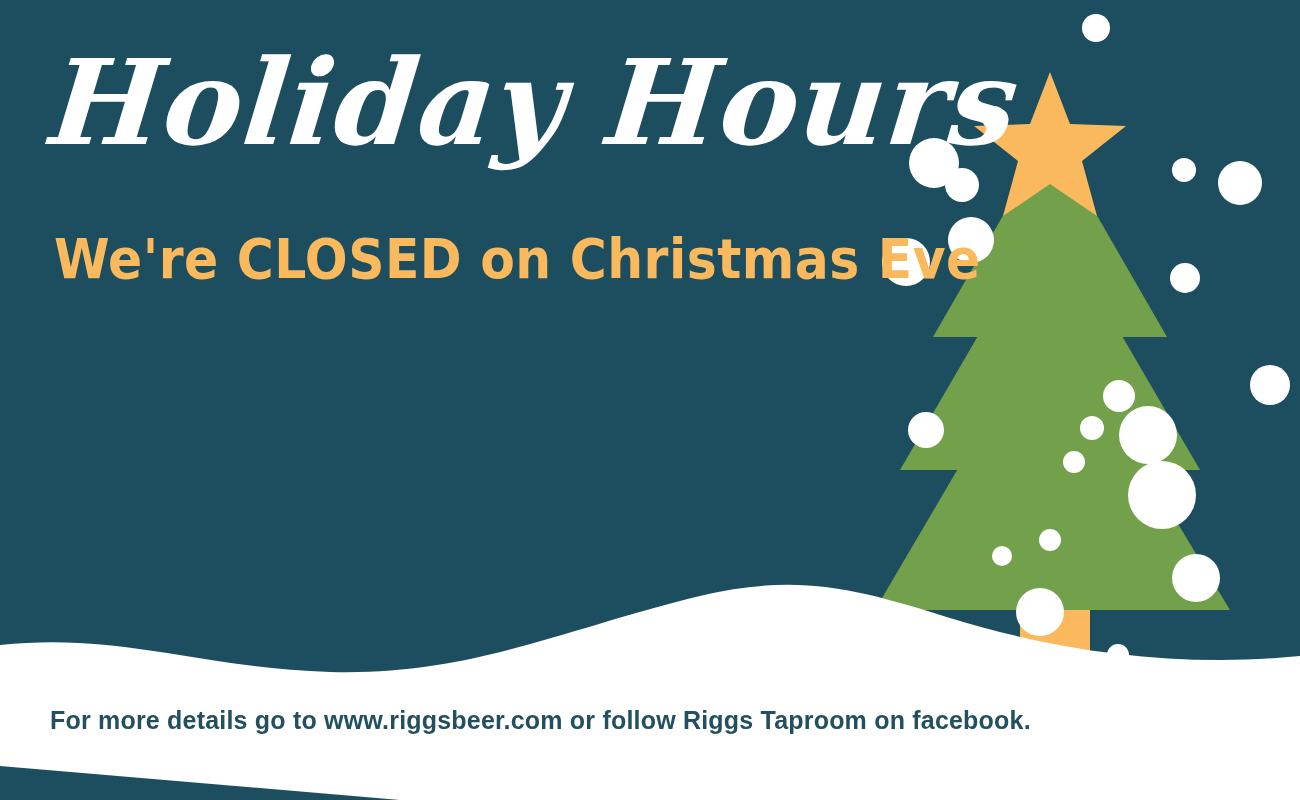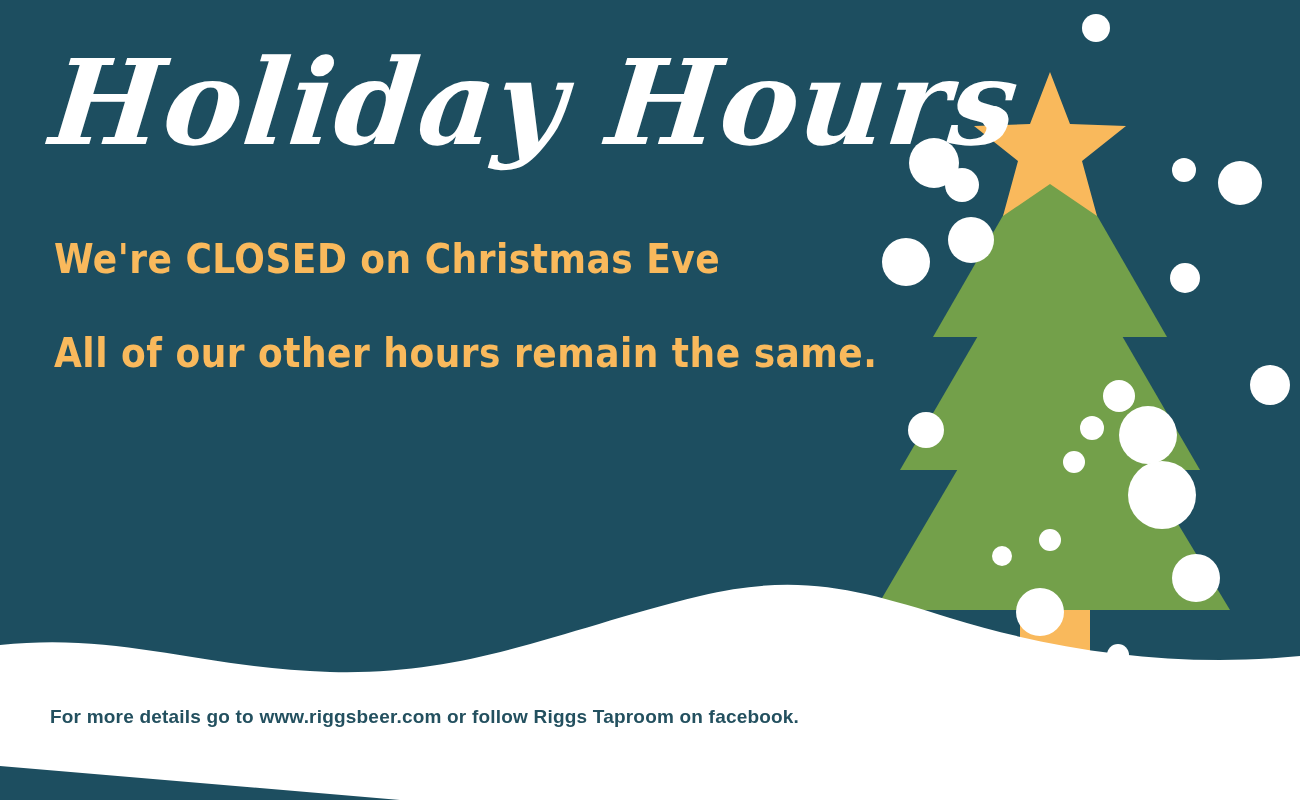--- a/index.html
+++ b/index.html
@@ -87,38 +87,38 @@
 
   
   .body-copy {
     position: absolute;
     left: 54px;
     top: 228px;
     width: 1040px;
     color: #f9b95c;
     font-family: "DejaVu Sans Condensed", "Liberation Sans Narrow", "Liberation Sans", sans-serif;
     font-weight: 700;
-    font-size: 40px;
+    font-size: 56px;
     line-height: 62px;
     letter-spacing: 0.5px;
     white-space: nowrap;
   }
   .copy-block { margin-bottom: 32px; }
   .copy-block:last-child { margin-bottom: 0; }
   .copy-line { display: block; }
 
   
   .footer-note {
     position: absolute;
     left: 50px;
     top: 706px;
     color: #23505f;
     font-family: "Liberation Sans", sans-serif;
     font-weight: 700;
-    font-size: 19px;
+    font-size: 25px;
     letter-spacing: 0.2px;
     white-space: nowrap;
   }
 </style>
 </head>
 <body>
 
 <div id="poster">
 
   <div class="night-sky"></div>
@@ -175,20 +175,17 @@
   </div>
 
   <div class="headline">Holiday Hours</div>
 
   <div class="body-copy">
     <div class="copy-block">
       <span class="copy-line">We're CLOSED on Christmas Eve</span>
     </div>
     <div class="copy-block">
     </div>
-    <div class="copy-block">
-      <span class="copy-line">All of our other hours remain the same.</span>
-    </div>
   </div>
 
   <div class="footer-note">For more details go to www.riggsbeer.com or follow Riggs Taproom on facebook.</div>
 
 </div>
 
 </body></html>

